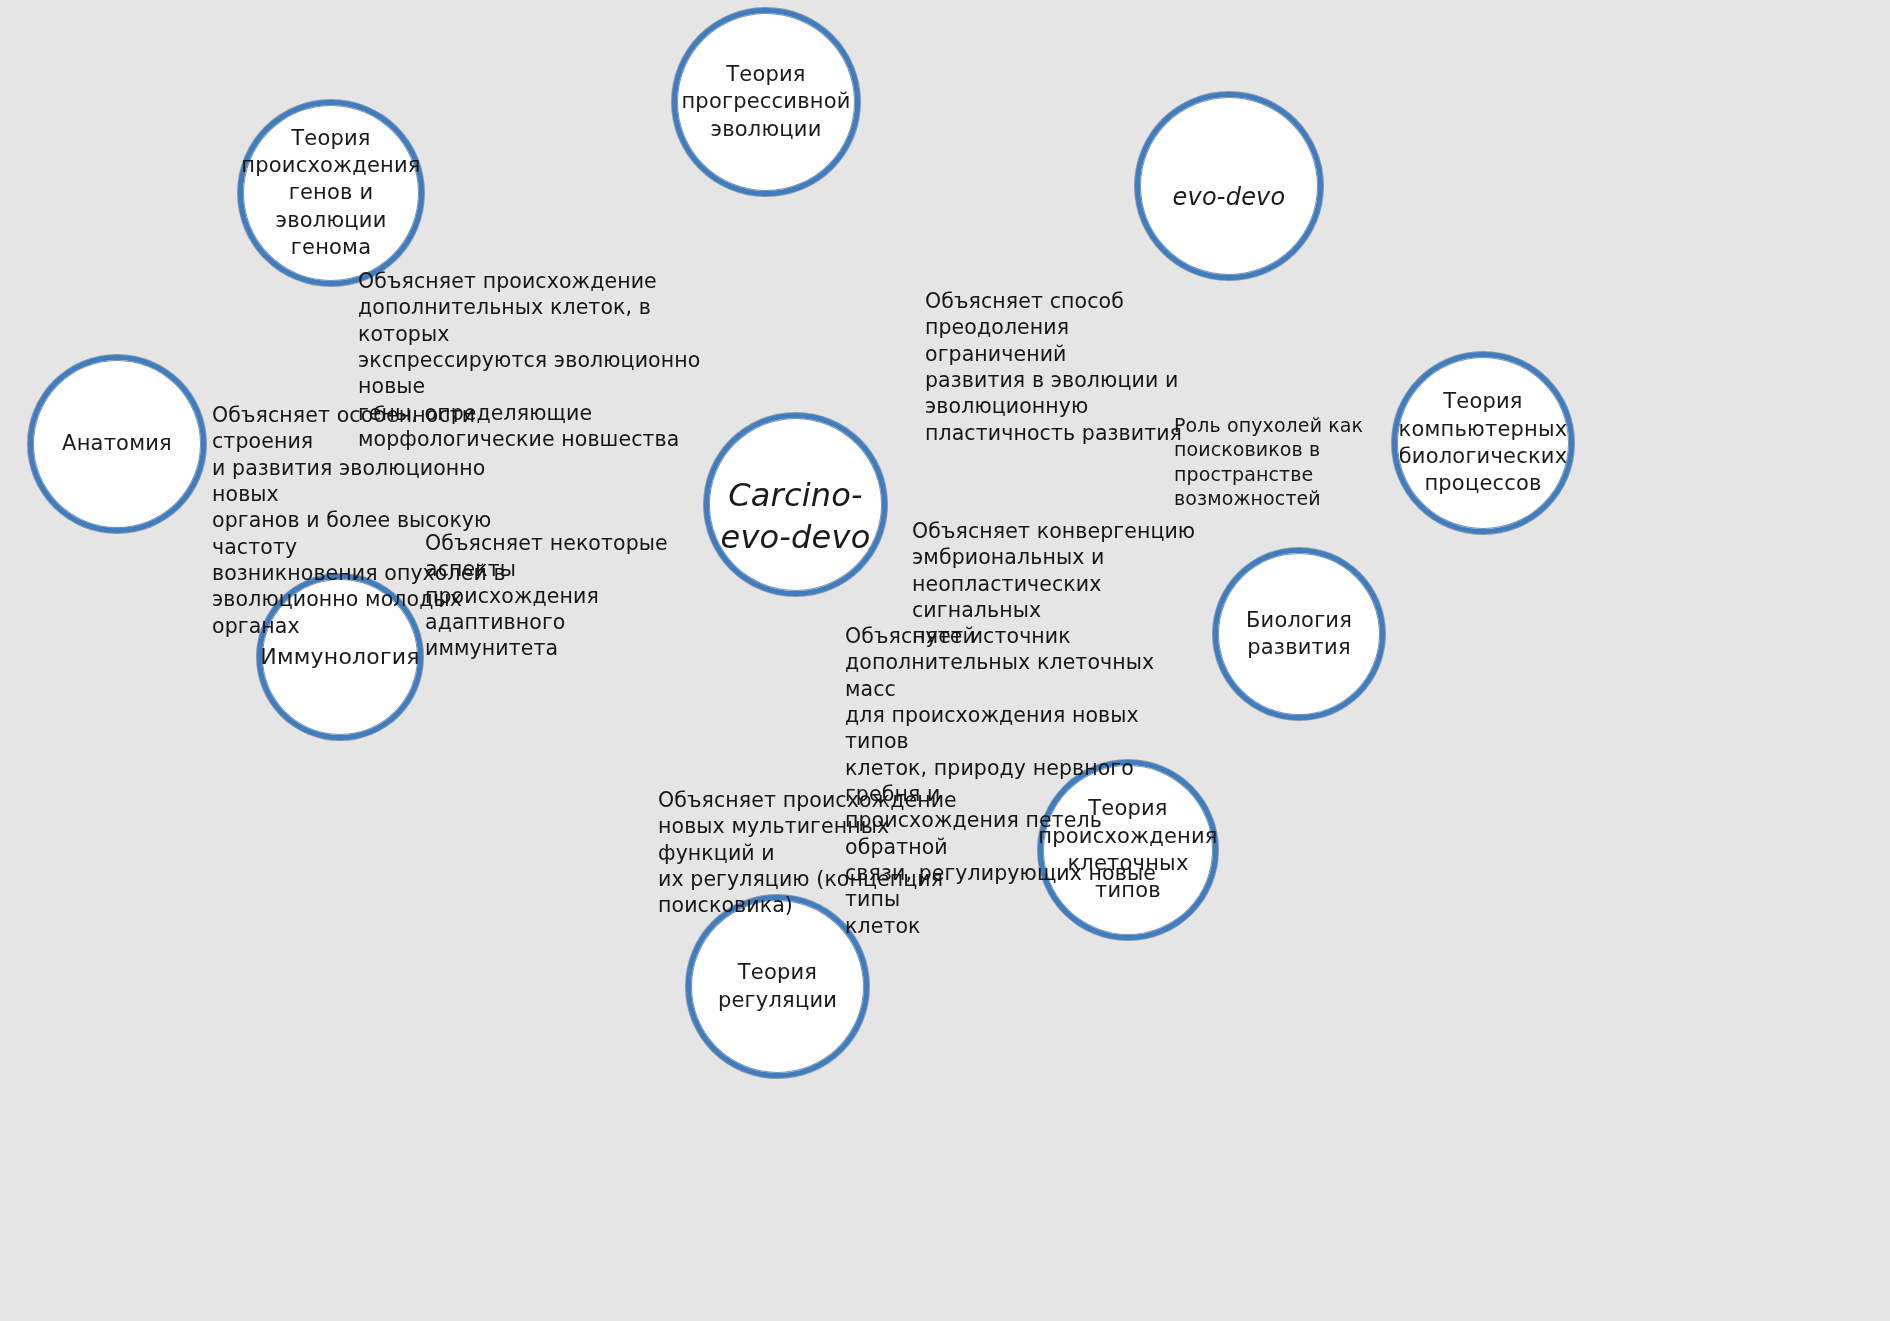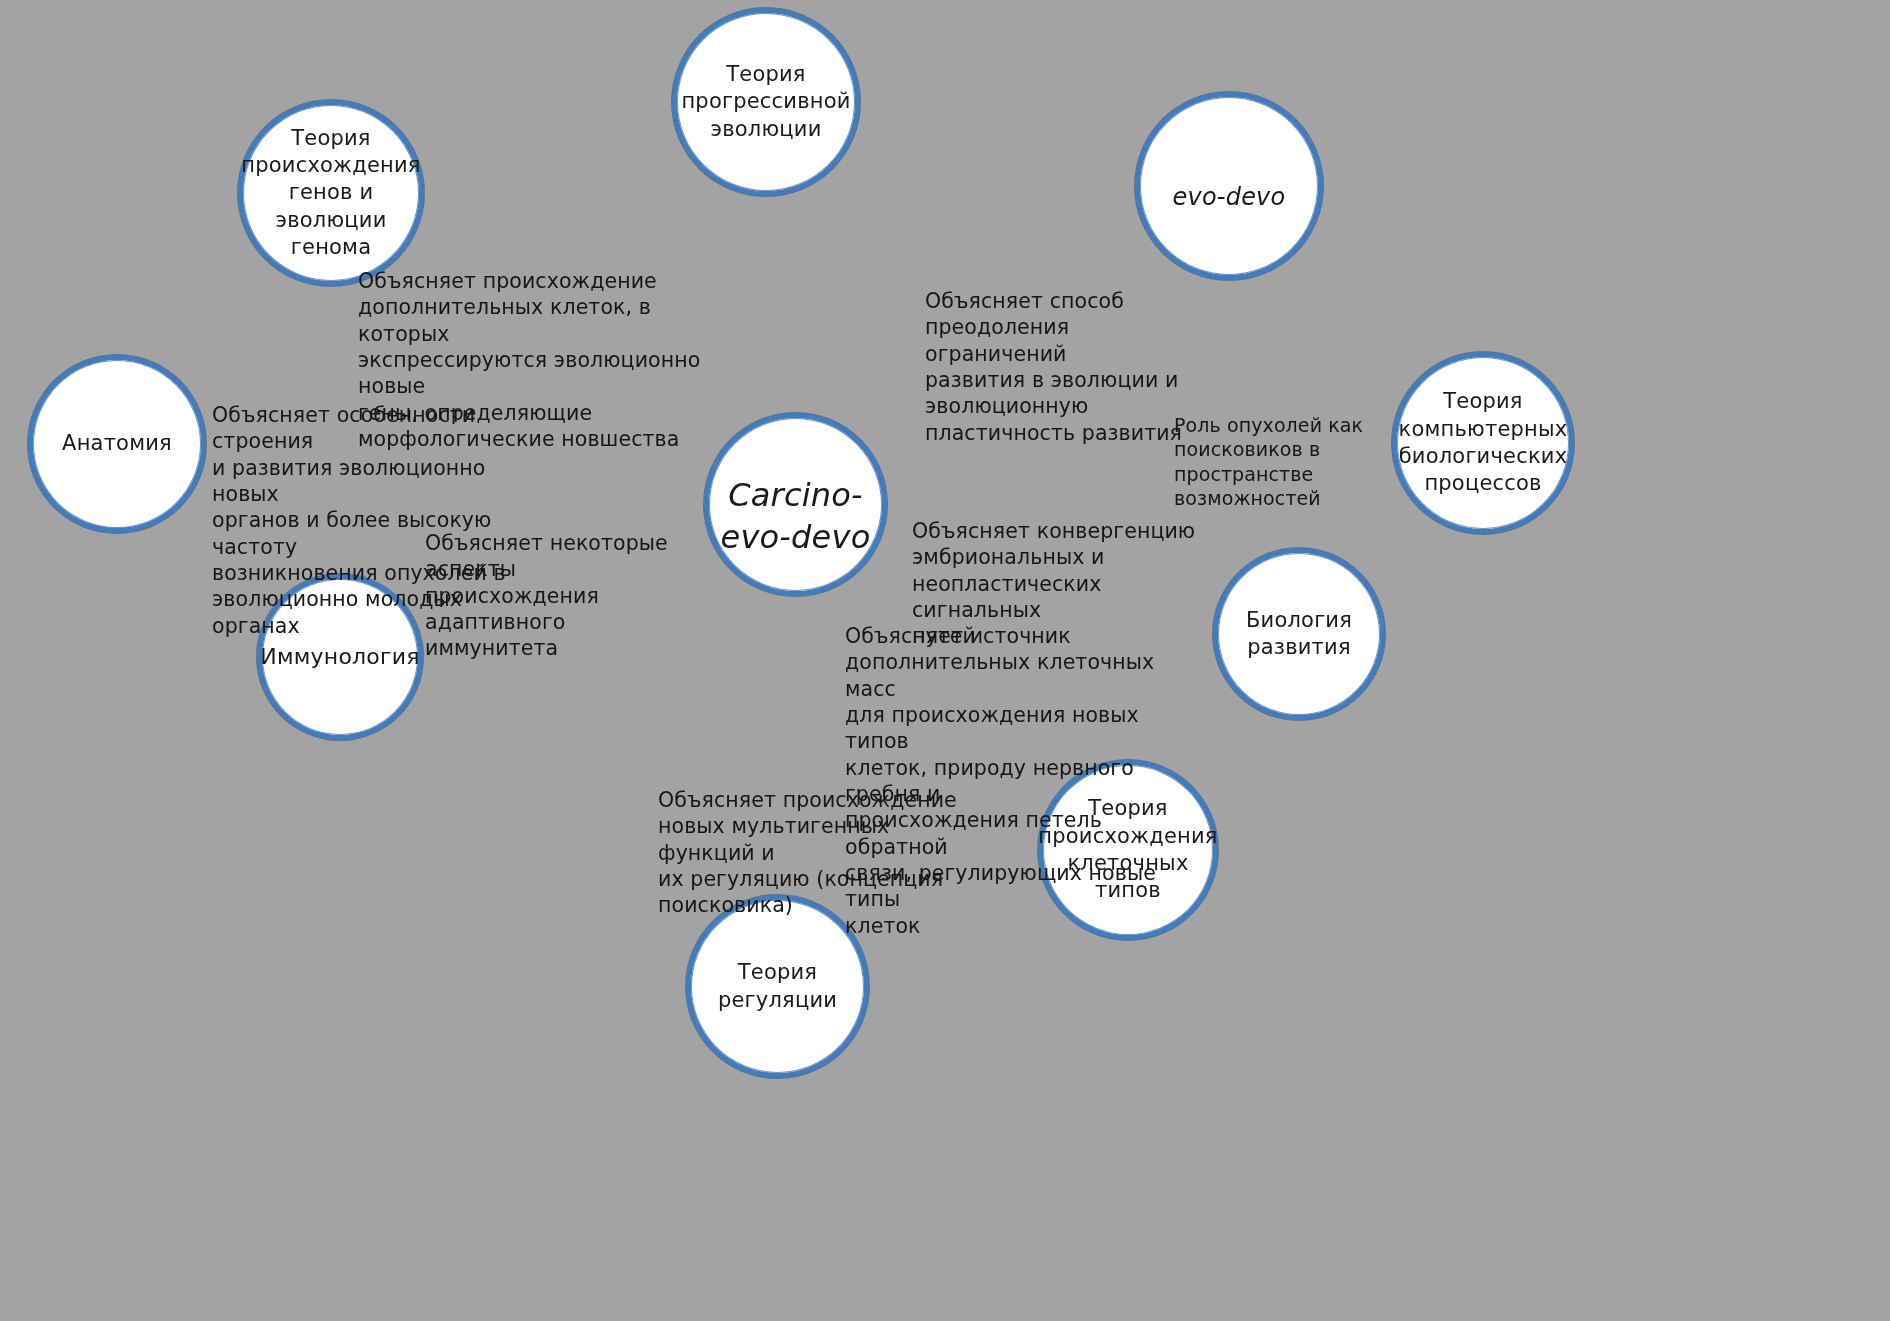--- a/index.html
+++ b/index.html
@@ -46,21 +46,21 @@
     position: absolute;
     color: #161616;
     line-height: 1.285;
     white-space: pre-line;
     letter-spacing: 0.1px;
   }
 </style>
 </head>
 <body>
 
-<div id="canvas" style="background: #a3a3a3;">
+<div id="canvas" style="background: #e5e5e5;">
     <div class="node" style="left: 672px; top: 8px; width: 188px; height: 188px; font-size: 21px; border-color: rgb(63, 124, 192);">
       <span class="node-label">Теория
 прогрессивной
 эволюции</span>
     </div>
     <div class="node" style="left: 238px; top: 100px; width: 186px; height: 186px; font-size: 21px; border-color: rgb(63, 124, 192);">
       <span class="node-label">Теория
 происхождения
 генов и
 эволюции

